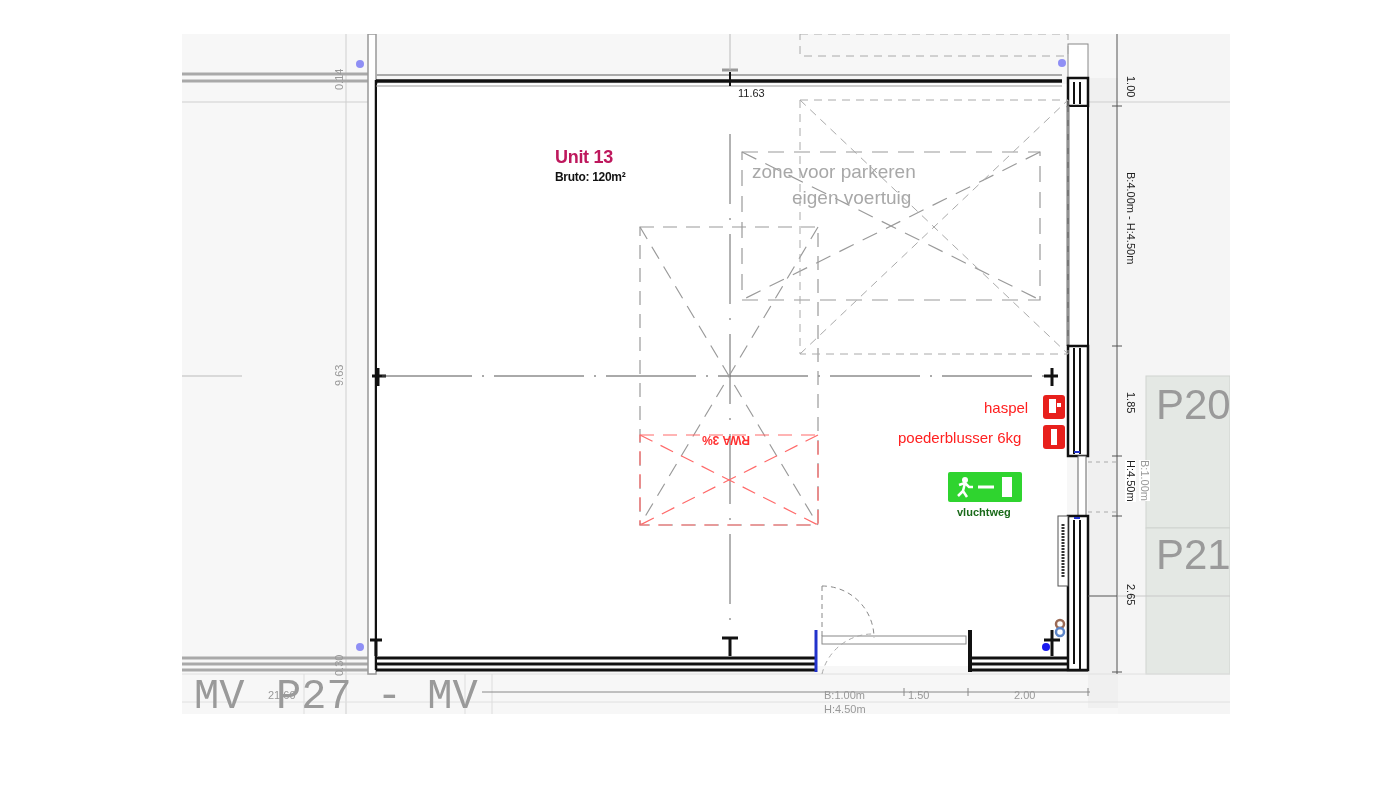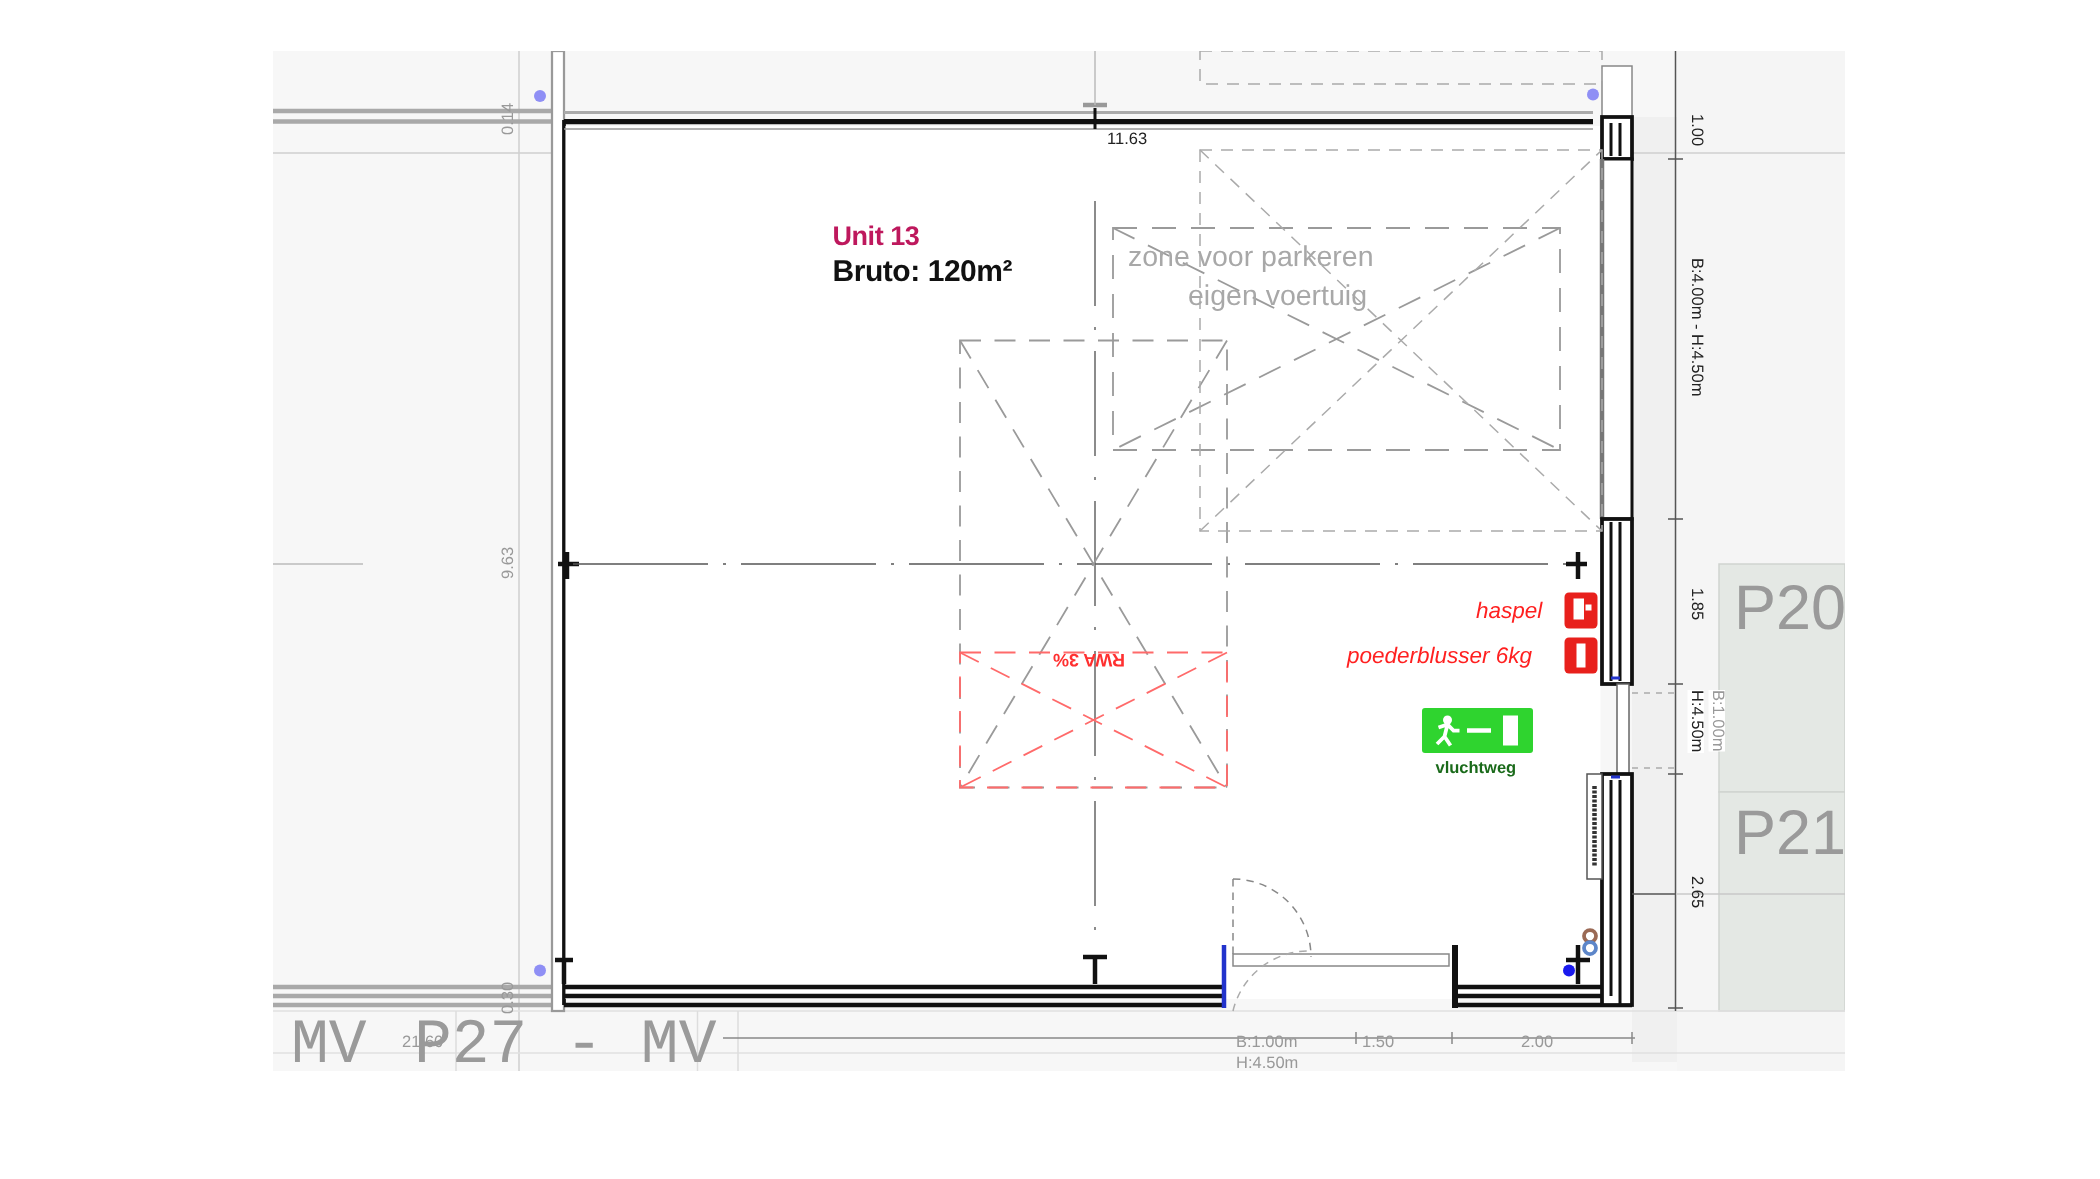--- a/index.html
+++ b/index.html
@@ -3,30 +3,30 @@
 <meta charset="utf-8">
 <style>
   html, body { margin: 0; padding: 0; background: #ffffff; }
   body { width: 1400px; height: 786px; position: relative; overflow: hidden;
          font-family: "Liberation Sans", sans-serif; }
   #plan { position: absolute; left: 182px; top: 34px; width: 1048px; height: 680px;
           background: #f7f7f7; overflow: hidden; }
   svg.drawing { position: absolute; left: 0; top: 0; }
   .lbl { position: absolute; white-space: nowrap; line-height: 1; }
   .unit-title { left: 373px; top: 114px; font-size: 18px; font-weight: bold; color: #be185d; letter-spacing: -0.3px; }
-  .unit-area  { left: 373px; top: 137px; font-size: 20px; font-weight: bold; color: #111; letter-spacing: -0.3px; }
+  .unit-area  { left: 373px; top: 137px; font-size: 12px; font-weight: bold; color: #111; letter-spacing: -0.3px; }
   .zone { font-size: 19px; color: #a8a8a8; }
   .zone1 { left: 570px; top: 128px; }
   .zone2 { left: 570px; top: 154px; margin-left: 40px; }
   .dim { font-size: 11px; color: #222; }
   .dim-grey { font-size: 11px; color: #999; }
   .rot90 { transform-origin: 0 0; transform: rotate(90deg); }
   .rotm90 { transform-origin: 0 0; transform: rotate(-90deg); }
   .rot180 { transform: rotate(180deg); }
-  .red-it { color: #ff2020; font-style: italic; font-size: 15px; }
+  .red-it { color: #ff2020; font-size: 15px; }
   .rwa { left: 520px; top: 400px; color: #ff3030; font-size: 12px; font-weight: bold; }
   .big-grey { color: #9a9a9a; font-size: 42px; font-family: Liberation Mono, monospace; }
   .park { color: #9a9a9a; font-size: 42px; }
   .exit-sign { position: absolute; left: 766px; top: 438px; width: 74px; height: 30px;
                background: #2fd42f; border-radius: 2px; }
   .exit-label { left: 775px; top: 473px; font-size: 11px; color: #1a6a1a; font-weight: bold; }
   .fire-icon { position: absolute; width: 22px; height: 24px; background: #e8201c; border-radius: 3px; }
 </style>
 </head>
 <body>

